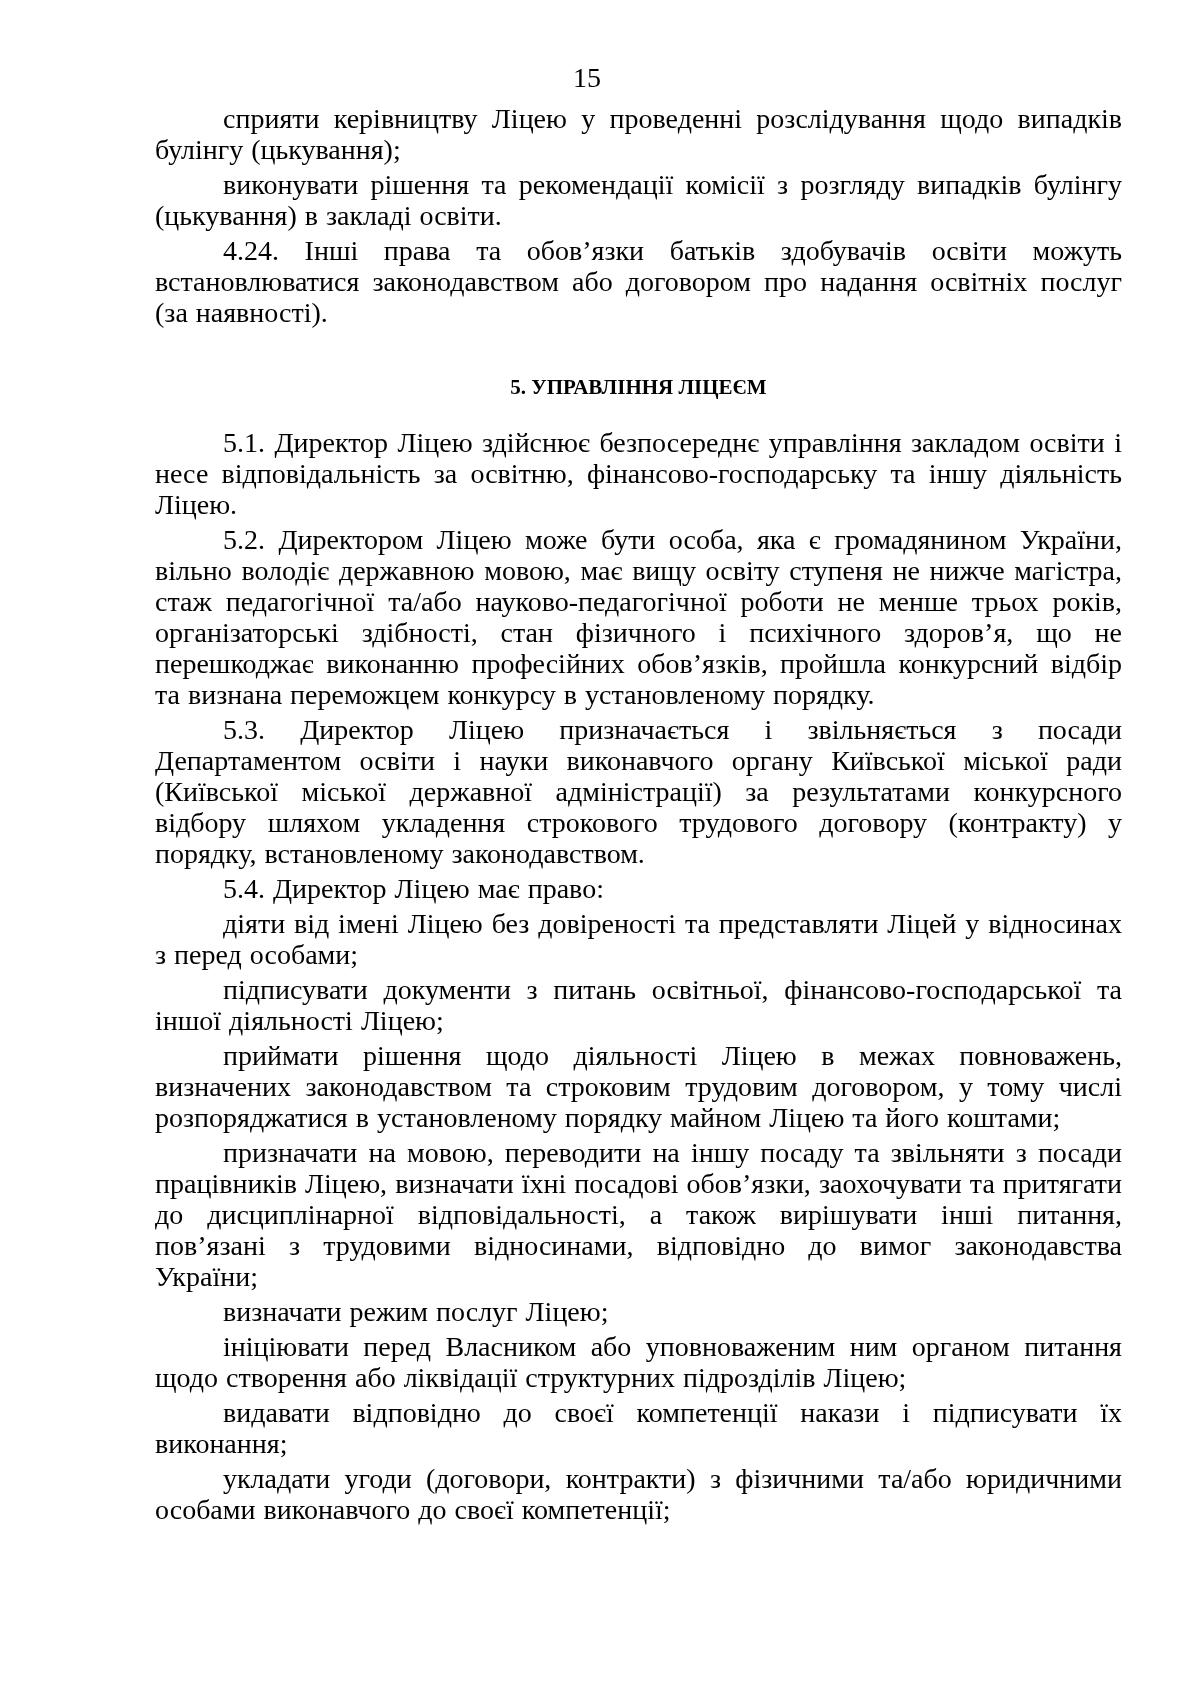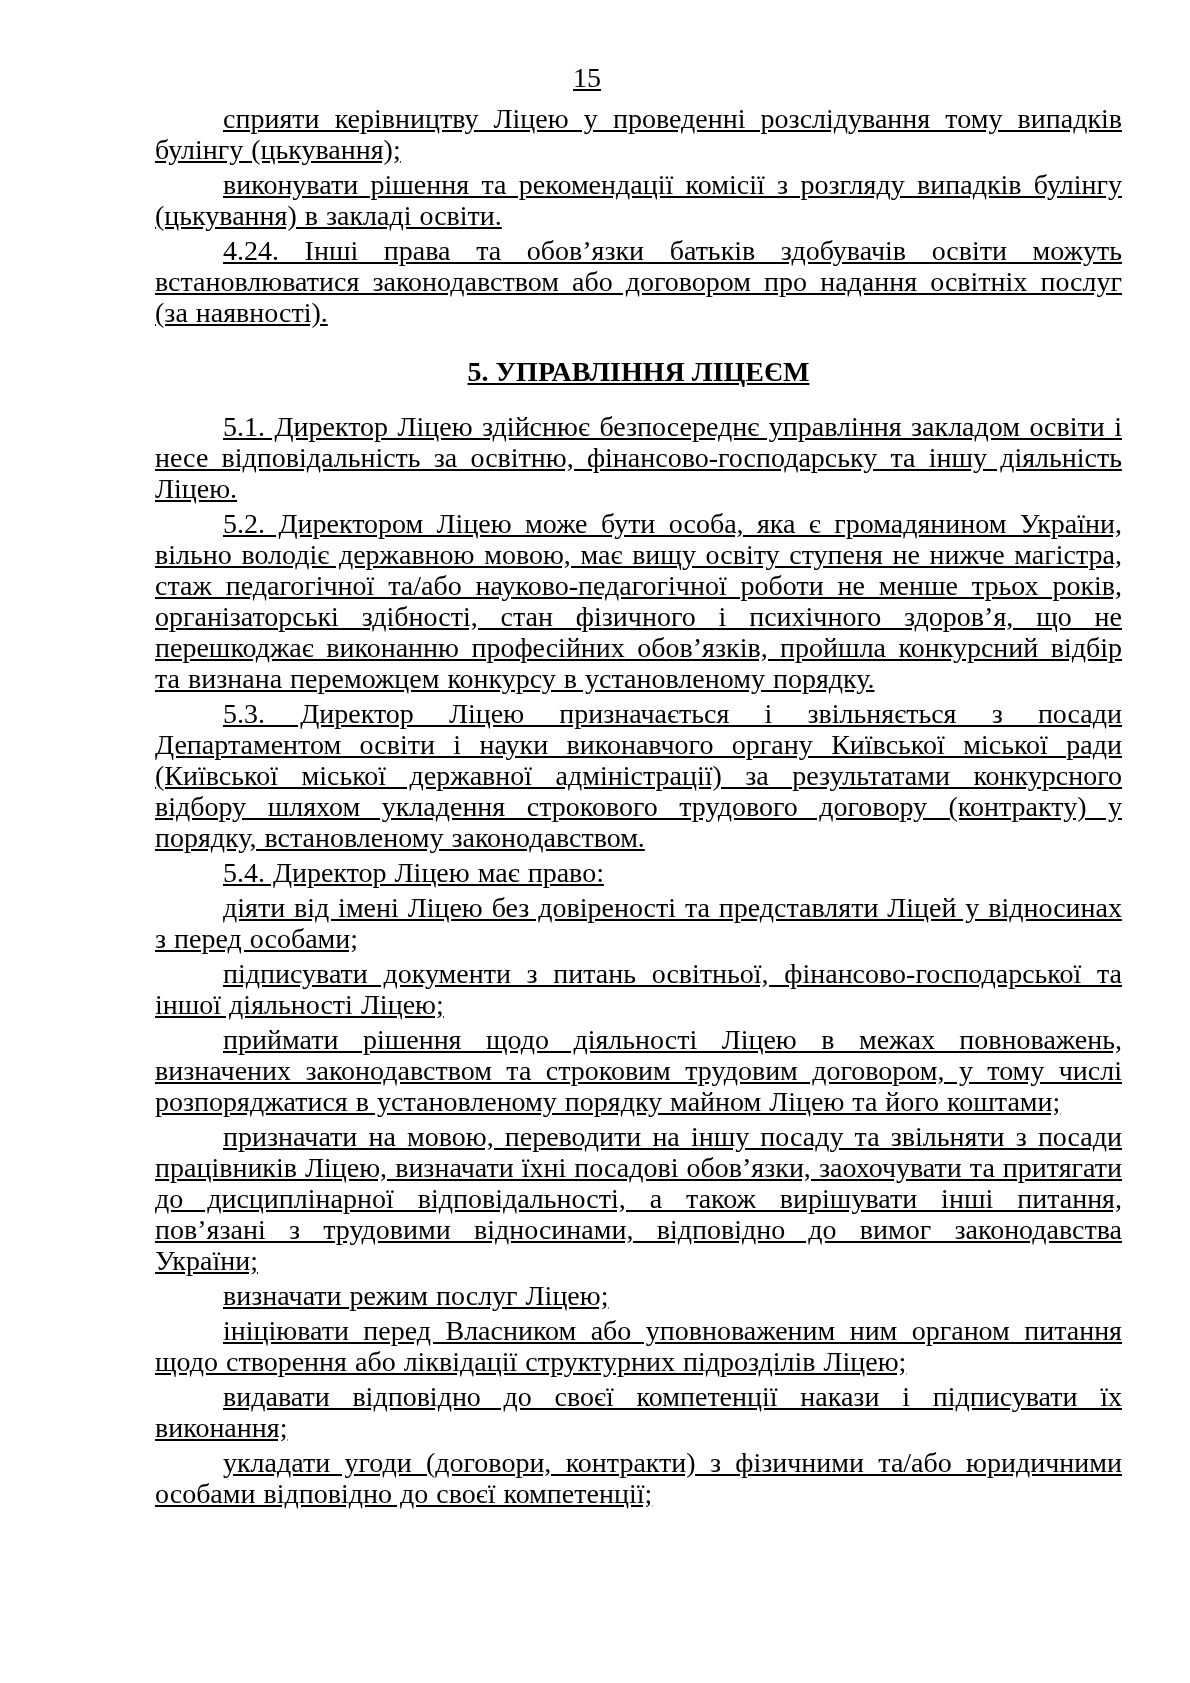--- a/index.html
+++ b/index.html
@@ -15,61 +15,60 @@
   .page {
     box-sizing: border-box;
     width: 1190px;
     height: 1683px;
     padding: 62px 68px 0 155px;
     background: #ffffff;
     color: #000000;
     font-family: "Liberation Serif", "DejaVu Serif", serif;
     font-size: 28px;
     line-height: 31px;
-    text-decoration: underline;
   }
   .page-number {
     text-align: center;
     margin: 0 -52px 10px -155px; 
     text-indent: 0;
   }
   .para {
     margin: 0 0 4px 0;
     text-align: justify;
     text-indent: 68px;
     word-spacing: 1px;
   }
   .section-heading {
-    margin: 28px 0 24px 0;
+    margin: 44px 0 24px 0;
     text-align: center;
     text-indent: 0;
     font-weight: bold;
-    font-size: 28px;
+    font-size: 21px;
     line-height: 31px;
   }
 </style>
 </head>
 <body>
 
 <div class="page">
 
   <div class="page-number">15</div>
 
-  <p class="para">сприяти керівництву Ліцею у проведенні розслідування тому випадків булінгу (цькування);</p>
+  <p class="para">сприяти керівництву Ліцею у проведенні розслідування щодо випадків булінгу (цькування);</p>
   <p class="para">виконувати рішення та рекомендації комісії з розгляду випадків булінгу (цькування) в закладі освіти.</p>
   <p class="para">4.24. Інші права та обов’язки батьків здобувачів освіти можуть встановлюватися законодавством або договором про надання освітніх послуг (за наявності).</p>
 
   <h2 class="section-heading">5. УПРАВЛІННЯ ЛІЦЕЄМ</h2>
 
   <p class="para">5.1. Директор Ліцею здійснює безпосереднє управління закладом освіти і несе відповідальність за освітню, фінансово-господарську та іншу діяльність Ліцею.</p>
   <p class="para">5.2. Директором Ліцею може бути особа, яка є громадянином України, вільно володіє державною мовою, має вищу освіту ступеня не нижче магістра, стаж педагогічної та/або науково-педагогічної роботи не менше трьох років, організаторські здібності, стан фізичного і психічного здоров’я, що не перешкоджає виконанню професійних обов’язків, пройшла конкурсний відбір та визнана переможцем конкурсу в установленому порядку.</p>
   <p class="para">5.3. Директор Ліцею призначається і звільняється з посади Департаментом освіти і науки виконавчого органу Київської міської ради (Київської міської державної адміністрації) за результатами конкурсного відбору шляхом укладення строкового трудового договору (контракту) у порядку, встановленому законодавством.</p>
   <p class="para">5.4. Директор Ліцею має право:</p>
   <p class="para">діяти від імені Ліцею без довіреності та представляти Ліцей у відносинах з перед особами;</p>
   <p class="para">підписувати документи з питань освітньої, фінансово-господарської та іншої діяльності Ліцею;</p>
   <p class="para">приймати рішення щодо діяльності Ліцею в межах повноважень, визначених законодавством та строковим трудовим договором, у тому числі розпоряджатися в установленому порядку майном Ліцею та його коштами;</p>
   <p class="para">призначати на мовою, переводити на іншу посаду та звільняти з посади працівників Ліцею, визначати їхні посадові обов’язки, заохочувати та притягати до дисциплінарної відповідальності, а також вирішувати інші питання, пов’язані з трудовими відносинами, відповідно до вимог законодавства України;</p>
   <p class="para">визначати режим послуг Ліцею;</p>
   <p class="para">ініціювати перед Власником або уповноваженим ним органом питання щодо створення або ліквідації структурних підрозділів Ліцею;</p>
   <p class="para">видавати відповідно до своєї компетенції накази і підписувати їх виконання;</p>
-  <p class="para">укладати угоди (договори, контракти) з фізичними та/або юридичними особами відповідно до своєї компетенції;</p>
+  <p class="para">укладати угоди (договори, контракти) з фізичними та/або юридичними особами виконавчого до своєї компетенції;</p>
 
 </div>
 
 </body></html>

